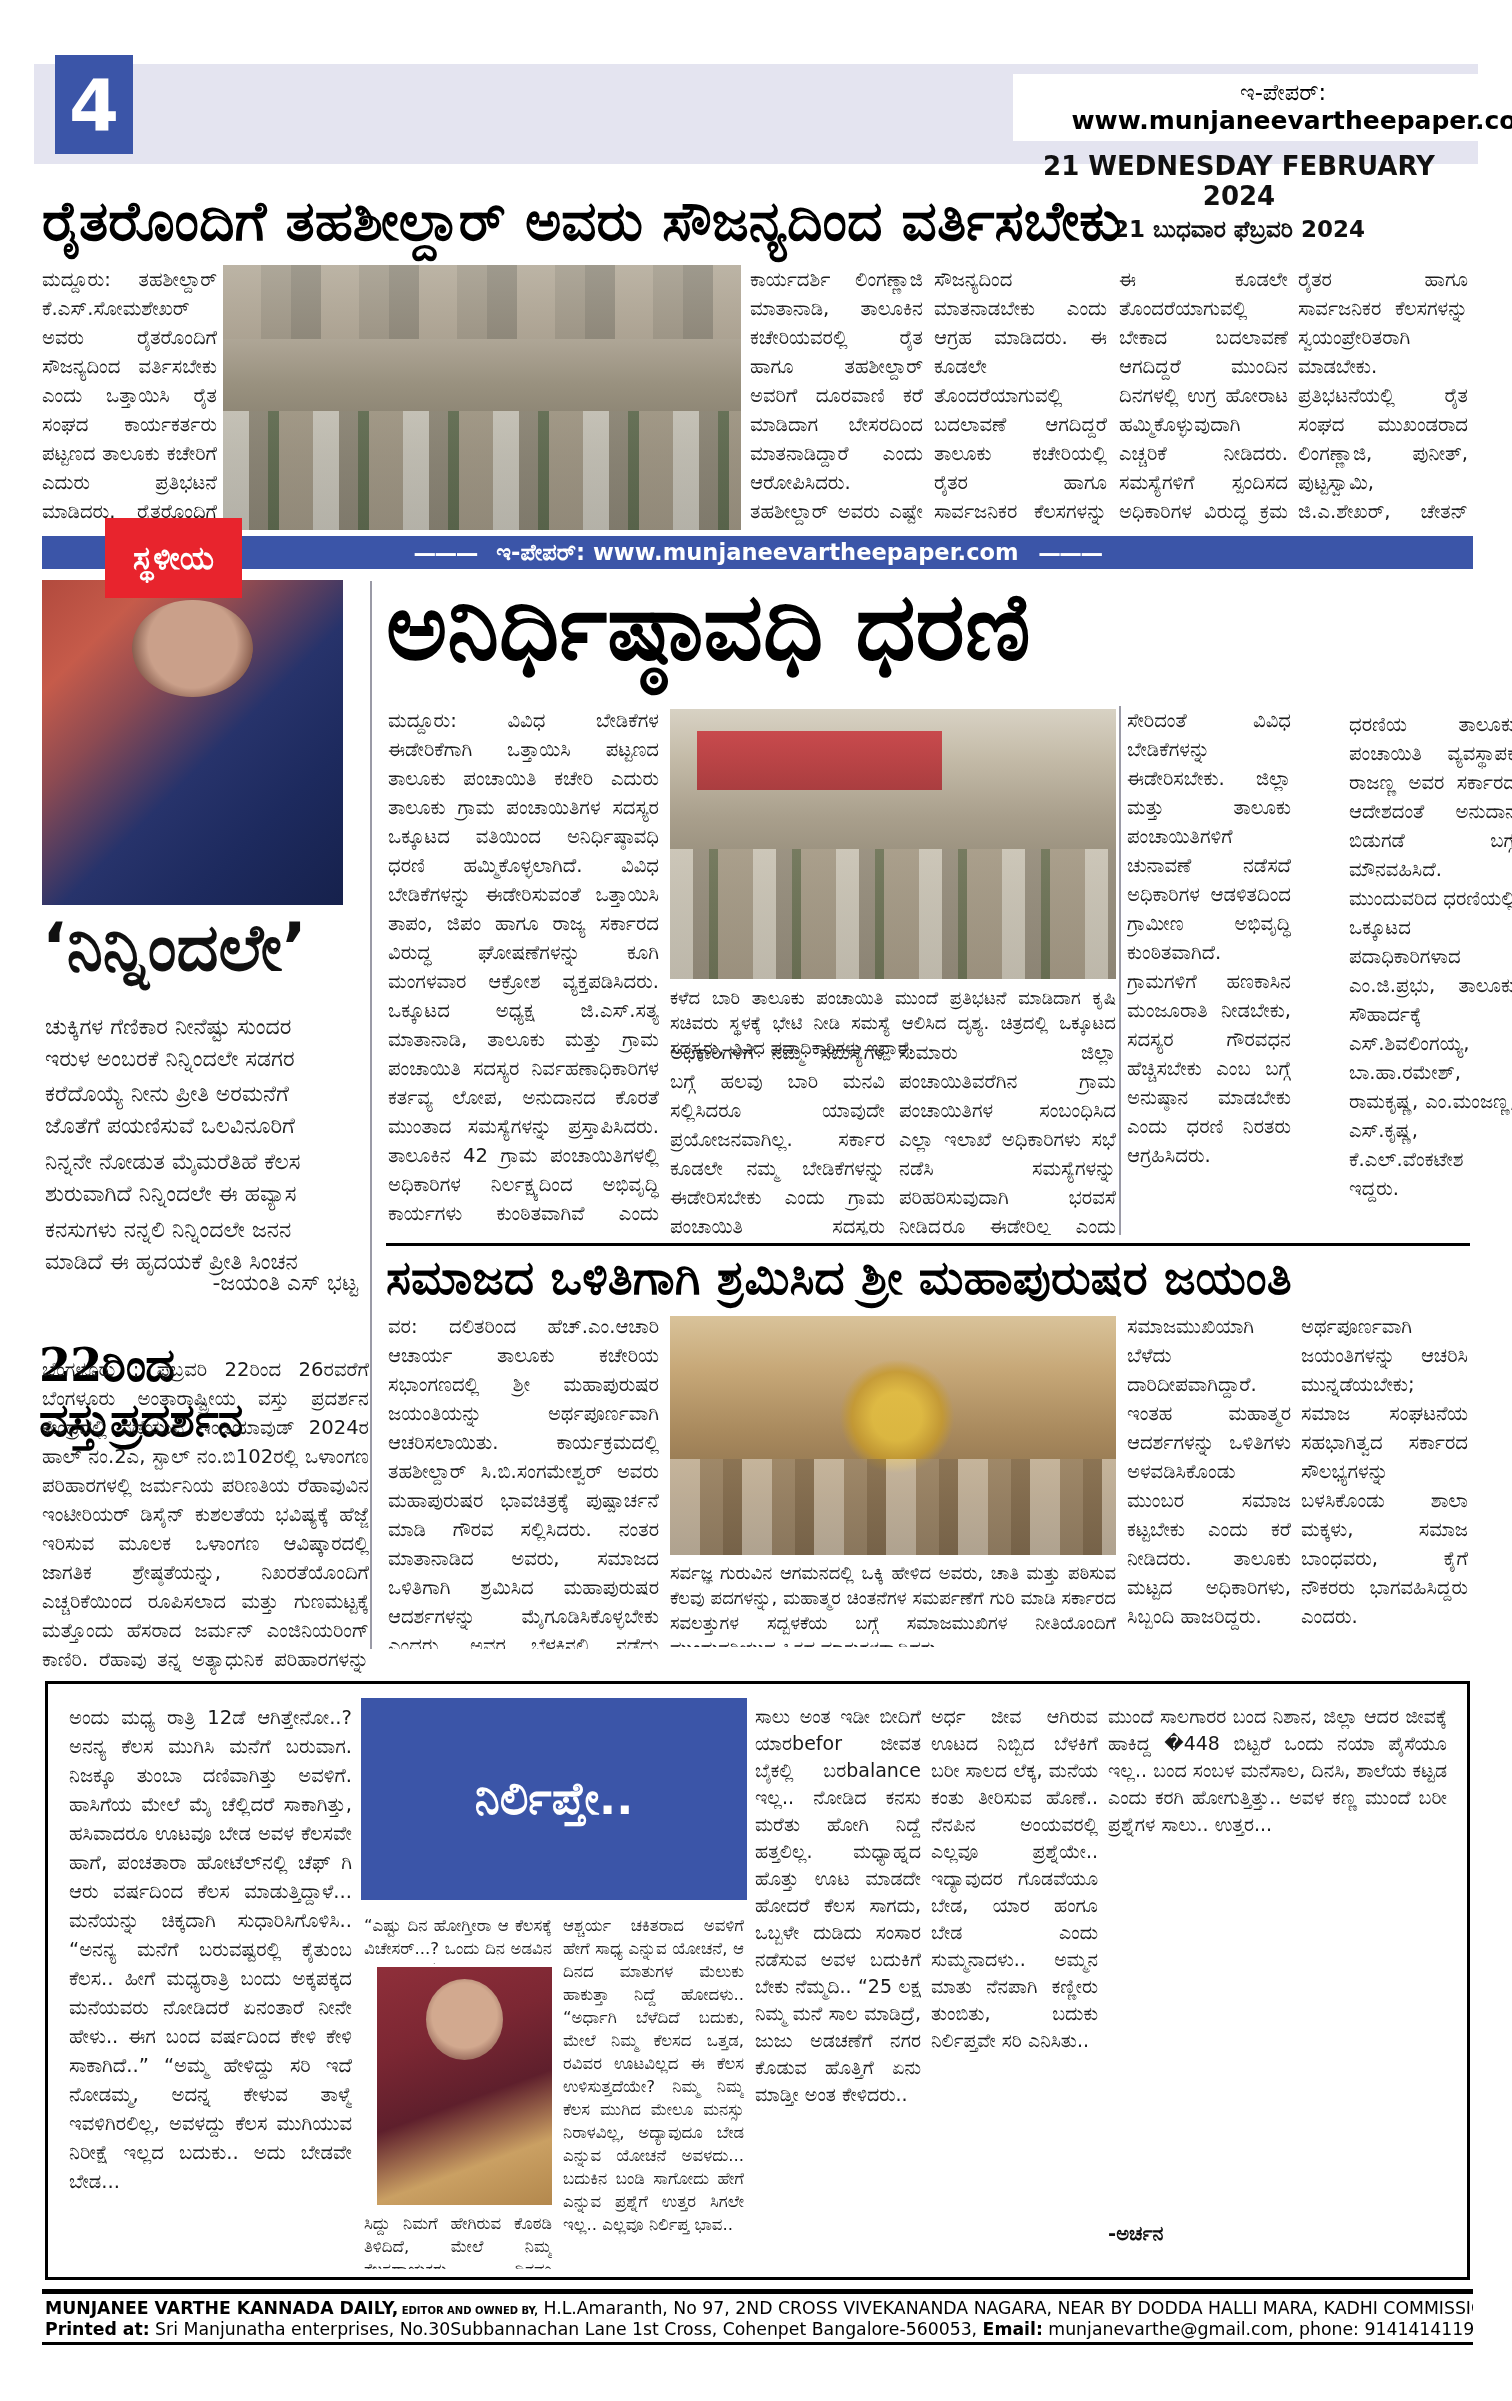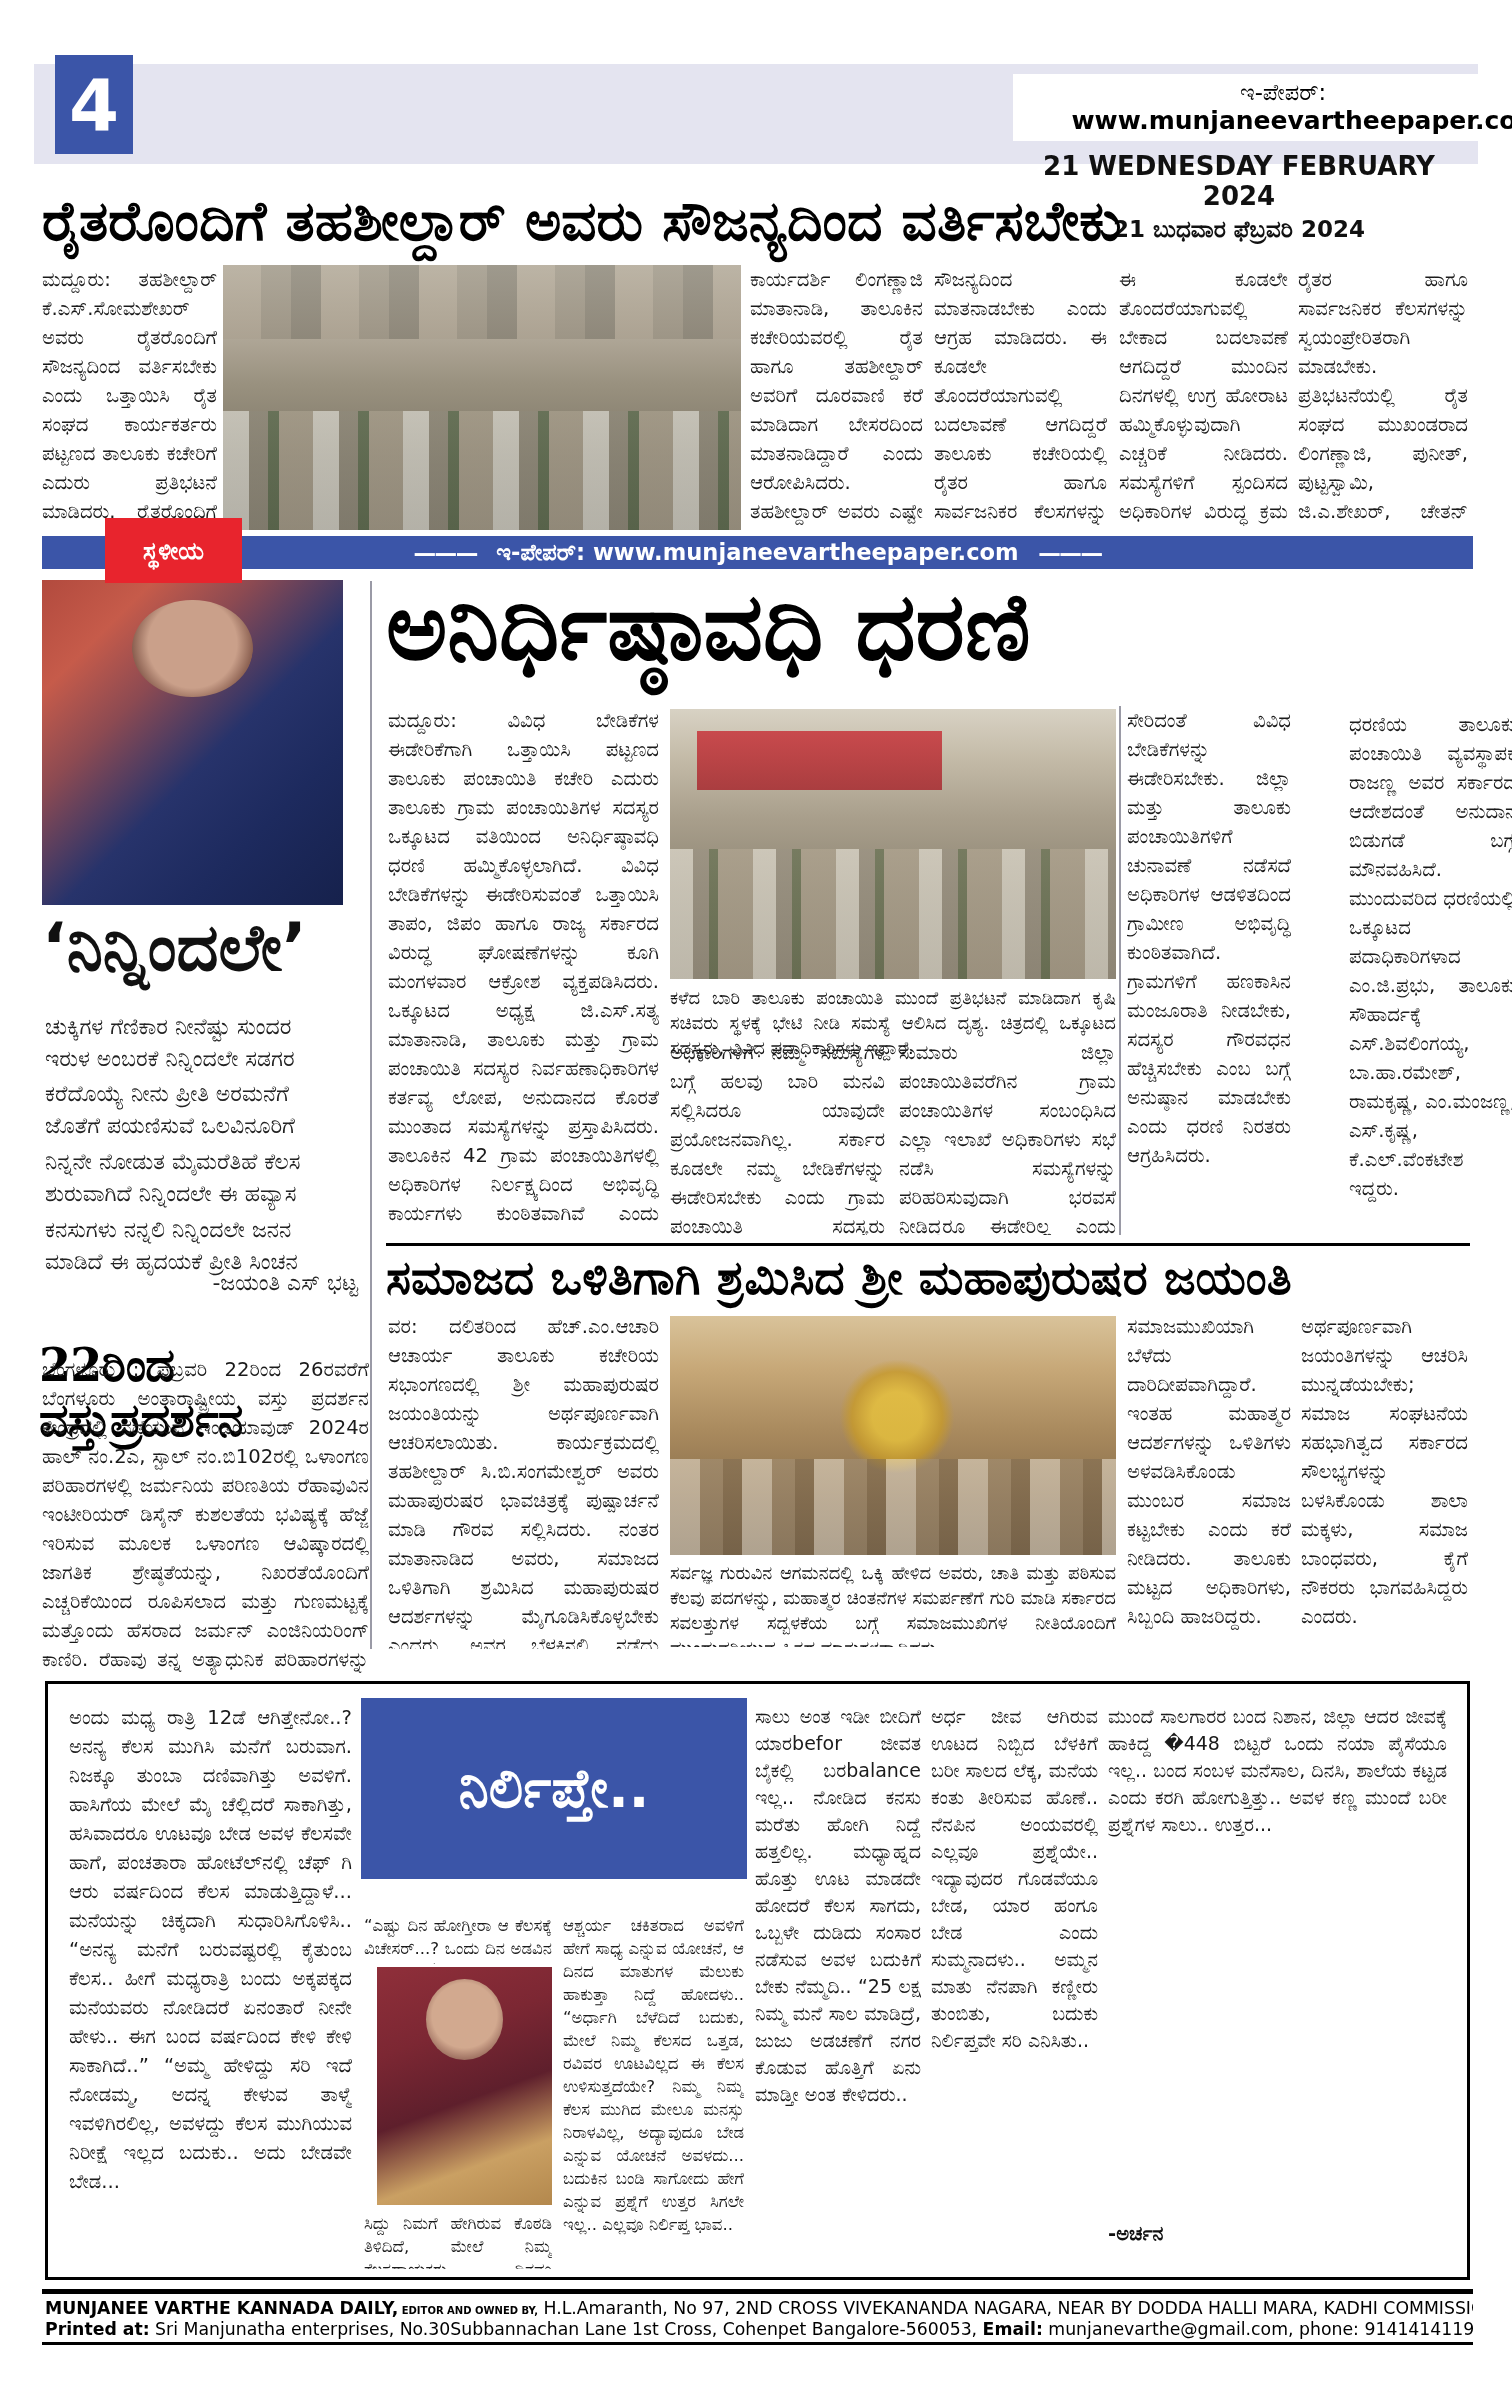--- a/index.html
+++ b/index.html
@@ -35,22 +35,22 @@
   .photo-top{left:223px;top:265px;width:518px;height:265px;
      background:linear-gradient(180deg,#cfc9bc 0%,#b6ad9e 22%,#99917f 45%,#7f7868 72%,#6b6557 100%);}
   .photo-top:before{content:"";position:absolute;left:0;top:55%;width:100%;height:45%;
      background:repeating-linear-gradient(90deg,#efefe9 0 25.6px,#8f8a7c 25.6px 45px,#47603f 45px 56px,#b0a694 56px 90px);opacity:.55;}
   .photo-top:after{content:"";position:absolute;left:0;top:0;width:100%;height:28%;
      background:repeating-linear-gradient(90deg,#a99f8e 0 38px,#8c8576 38px 68px,#6e6a5e 68px 98px);opacity:.5;}
   
   .banner{top:536px;left:42px;width:1431px;height:33px;background:#3b55a8;display:flex;
           align-items:center;justify-content:center;color:#fff;font-size:22.6px;font-weight:bold;}
   .banner .dash{flex:0 0 auto;margin:0 19.6px;letter-spacing:-1.5px;}
-  .local-box{left:105px;top:518px;width:137px;height:65px;background:#e8242d;color:#fff;
-             display:flex;align-items:center;justify-content:center;font-size:24px;font-weight:bold;z-index:4;text-align:center;}
+  .local-box{left:105px;top:518px;width:137px;height:80px;background:#e8242d;color:#fff;
+             display:flex;align-items:center;justify-content:center;font-size:32px;font-weight:bold;z-index:4;text-align:center;}
   
   .photo-poet{left:42px;top:580px;width:301px;height:325px;
      background:linear-gradient(135deg,#b24a3e 0%,#c65b4a 18%,#8c4a52 34%,#27336b 55%,#1d2a5e 75%,#16214c 100%);}
   .photo-poet:before{content:"";position:absolute;left:30%;top:6%;width:40%;height:30%;border-radius:50%;
      background:radial-gradient(circle at 50% 45%,#caa08a 0 55%,#8a5f50 75%,transparent 76%);}
   .poem-title{left:42px;top:910px;width:316px;font-size:65px;font-weight:bold;color:#111;}
   .poem-stanza{left:45px;width:316px;font-size:22px;line-height:32px;color:#222;white-space:pre-line;}
   .poem-author{left:42px;top:1270px;width:316px;text-align:right;font-size:22px;color:#222;}
   
   .expo-head{left:39px;top:1294px;width:339px;font-size:46px;font-weight:bold;
@@ -70,22 +70,22 @@
   .jay-rule{left:386px;top:1243px;width:1084px;height:3px;background:#000;position:absolute;}
   .jay-head{left:386px;top:1253px;width:1087px;font-size:47px;font-weight:bold;color:#000;line-height:1.05;}
   .photo-jay{left:670px;top:1316px;width:446px;height:239px;
      background:linear-gradient(180deg,#d9c39a 0%,#c7a878 22%,#a98a5e 48%,#8a6f4c 75%,#6f5a3f 100%);}
   .photo-jay:before{content:"";position:absolute;left:38%;top:18%;width:26%;height:48%;
      background:radial-gradient(ellipse at center,#e8c23a 0 30%,#c79a2a 55%,transparent 70%);opacity:.8;}
   .photo-jay:after{content:"";position:absolute;left:0;top:60%;width:100%;height:40%;
      background:repeating-linear-gradient(90deg,#efeadf 0 30px,#a3927a 30px 53px,#7c6a52 53px 72px);opacity:.5;}
   
   .story-box{left:45px;top:1681px;width:1419px;height:593px;border:3.8px solid #000;background:#fff;}
-  .story-title-box{left:361px;top:1698px;width:386px;height:181px;background:#3b55a8;color:#fff;
-                   display:flex;align-items:center;justify-content:center;font-size:54px;font-weight:bold;}
+  .story-title-box{left:361px;top:1698px;width:386px;height:202px;background:#3b55a8;color:#fff;
+                   display:flex;align-items:center;justify-content:center;font-size:45px;font-weight:bold;}
   .photo-story{left:377px;top:1967px;width:175px;height:238px;
      background:linear-gradient(160deg,#8f2f3a 0%,#7c2733 30%,#5e1f2c 55%,#caa063 78%,#b3884d 100%);}
   .photo-story:before{content:"";position:absolute;left:28%;top:5%;width:44%;height:34%;border-radius:50%;
      background:radial-gradient(circle at 50% 45%,#d2a98f 0 55%,#96685a 78%,transparent 79%);}
   .story-sig{font-weight:bold;font-size:19.6px;margin-top:4px;}
   
   .foot-rule1{left:42px;top:2289px;width:1431px;height:5.3px;background:#000;position:absolute;}
   .foot-rule2{left:42px;top:2342px;width:1431px;height:3px;background:#000;position:absolute;}
   .foot-line{left:45px;width:1428px;font-size:17.3px;color:#000;white-space:nowrap;overflow:hidden;}
   .foot-line .b{font-weight:bold;}

